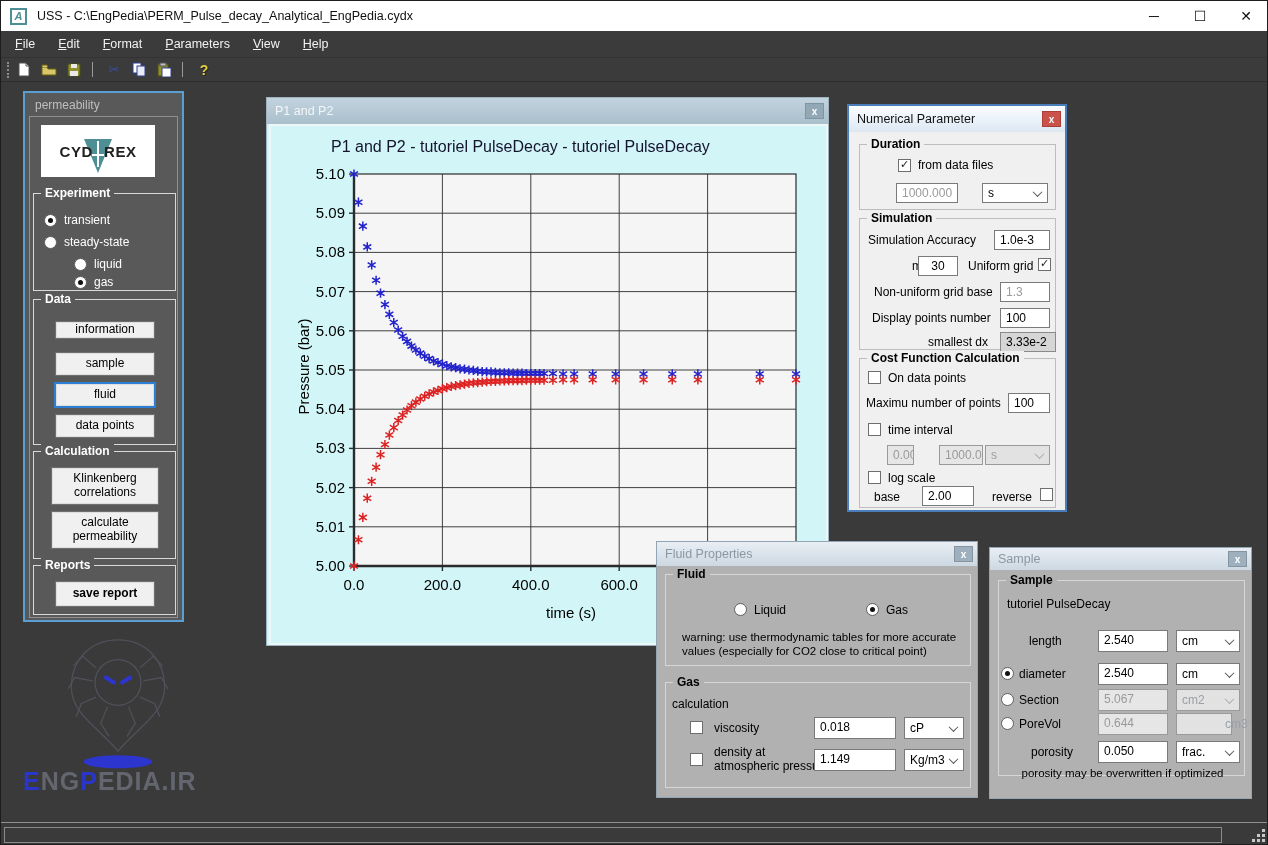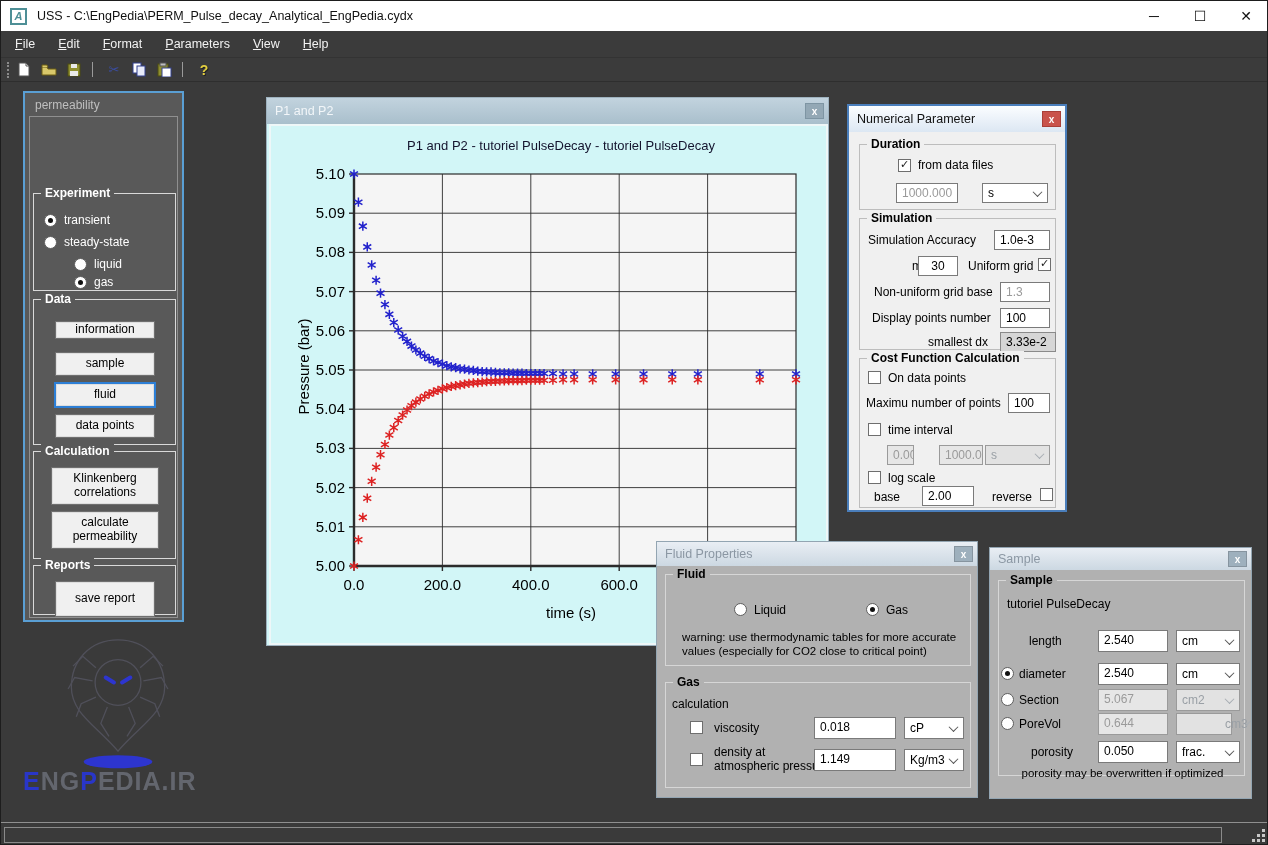--- a/index.html
+++ b/index.html
@@ -50,21 +50,21 @@
   .childwin .hdr { position:absolute; left:0; top:0; right:0; display:flex; align-items:center; }
   .childwin .hdr .t { margin-left:8px; font-size:12.5px; }
   .childwin .x { margin-left:auto; margin-right:4px; width:19px; height:16px; display:flex; align-items:center; justify-content:center; color:#fff; font-size:10px; font-weight:bold; }
 
   
   #chartwin { left:265px; top:96px; width:563px; height:549px; border:1px solid #9eb2bf; background:#d2f6f7; }
   #chartwin .hdr { height:26px; background:linear-gradient(#c2d3de,#a9bfcc); }
   #chartwin .hdr .t { color:#f2f6f9; }
   #chartwin .x { background:#93a8b5; border:1px solid #7e95a3; }
   #chartwin .body { position:absolute; left:2px; top:26px; width:559px; height:521px; background:#d2f6f7; border:2px solid #eef7f8; }
-  .chart-title { position:absolute; left:60px; top:12px; width:460px; text-align:center; font-size:13px; color:#14142e; }
+  .chart-title { position:absolute; left:60px; top:12px; width:460px; text-align:left; font-size:16px; color:#14142e; }
   .ylab { position:absolute; left:-68px; top:232px; width:200px; text-align:center; font-size:15px; color:#000; transform:rotate(-90deg); }
   .xlab { position:absolute; left:200px; top:478px; width:200px; text-align:center; font-size:15px; color:#000; }
 
   
   #numwin { left:846px; top:103px; width:220px; height:408px; border:2px solid #4a7ebb; background:#f0f0f0; }
   #numwin .hdr { height:26px; background:linear-gradient(#fbfdff,#dce7f3); }
   #numwin .hdr .t { color:#111; }
   #numwin .x { background:#c9534b; border:1px solid #a93f38; }
 
   
@@ -158,20 +158,29 @@
         </svg>
     </span>
     <span class="tb-sep"></span>
     <span class="tb-btn tb-help">?</span>
   </div>
 
   <div id="permpanel" class="dark">
     <div class="ptitle">permeability</div>
     <div class="inner"></div>
 
+    <div class="cydlogo">
+      <svg width="44" height="44" viewBox="0 0 44 44">
+        <polygon points="8,6 36,6 22,40" fill="#4e8f96"></polygon>
+        <path d="M22 8 L22 34 M16 22 L28 22" stroke="#ffffff" stroke-width="2" fill="none"></path>
+      </svg>
+      <span class="txt" style="z-index:1;position:relative;">
+        <span>CYD</span><span style="opacity:0;">A</span><span>REX</span>
+      </span>
+    </div>
 
     <div class="group" style="position:absolute;left:8px;top:100px;width:143px;height:98px;">
       <span class="legend">Experiment</span>
       <span class="rb sel" style="left:10px;top:20px;"></span>
       <span class="lbl w" style="left:30px;top:19px;">transient</span>
       <span class="rb" style="left:10px;top:42px;"></span>
       <span class="lbl w" style="left:30px;top:41px;">steady-state</span>
       <span class="rb" style="left:40px;top:64px;"></span>
       <span class="lbl w" style="left:60px;top:63px;">liquid</span>
       <span class="rb sel" style="left:40px;top:82px;"></span>
@@ -187,21 +196,21 @@
     </div>
 
     <div class="group" style="position:absolute;left:8px;top:358px;width:143px;height:108px;">
       <span class="legend">Calculation</span>
       <div class="btn" style="left:18px;top:16px;width:106px;height:36px;">Klinkenberg correlations</div>
       <div class="btn" style="left:18px;top:60px;width:106px;height:36px;">calculate permeability</div>
     </div>
 
     <div class="group" style="position:absolute;left:8px;top:472px;width:143px;height:50px;">
       <span class="legend">Reports</span>
-      <div class="btn" style="left:22px;top:16px;width:98px;height:34px;">save report</div>
+      <div class="btn" style="left:22px;top:16px;width:98px;height:24px;font-weight:bold;">save report</div>
     </div>
   </div>
 
   <div id="englogo">
     <svg width="150" height="135" viewBox="0 0 170 165" style="position:absolute;left:20px;top:0;">
       <g stroke="#50505a" stroke-width="1.6" fill="none">
         <path d="M85 6 C50 6 28 32 28 64 C28 96 60 112 85 142 C110 112 142 96 142 64 C142 32 120 6 85 6 Z"></path>
         <circle cx="85" cy="58" r="28"></circle>
         <path d="M58 40 L42 26 L30 38"></path>
         <path d="M54 56 L32 52 L24 66"></path>

